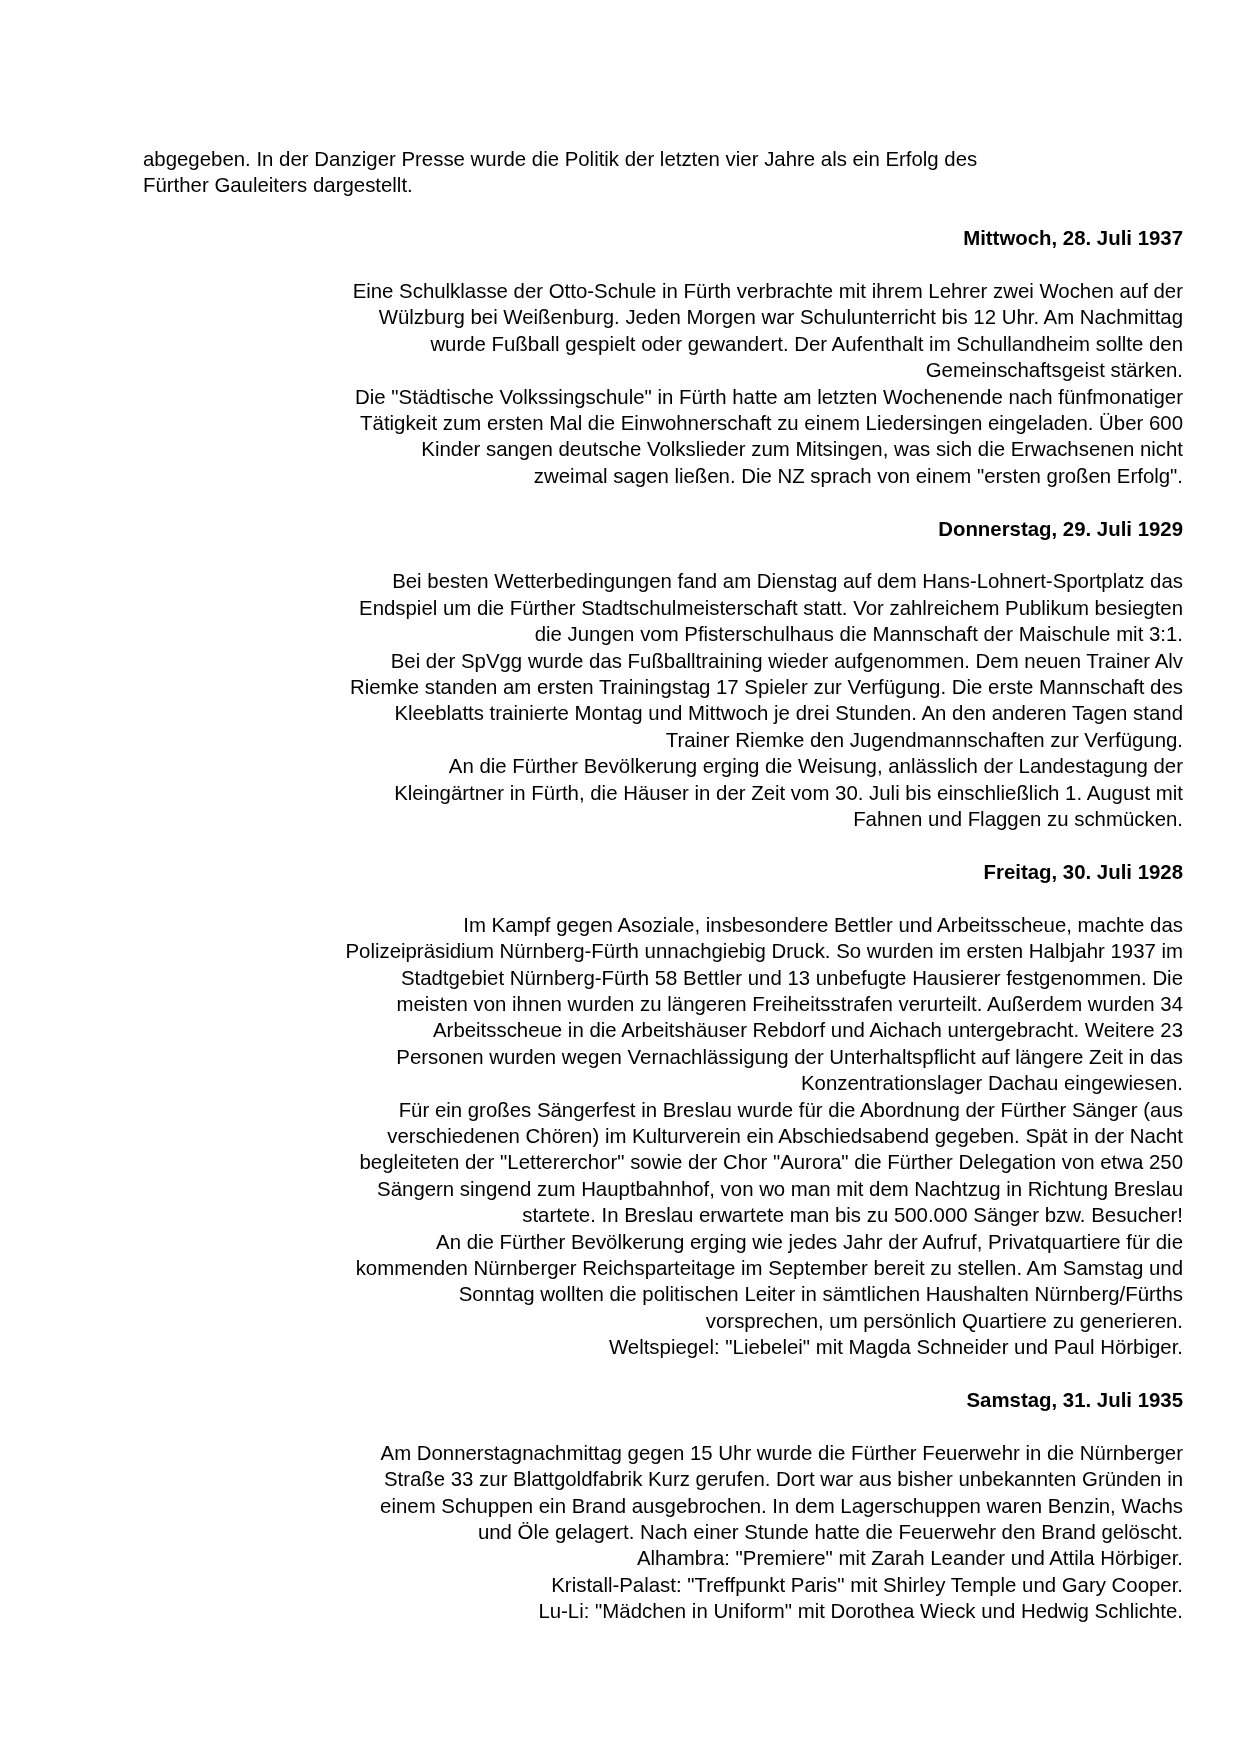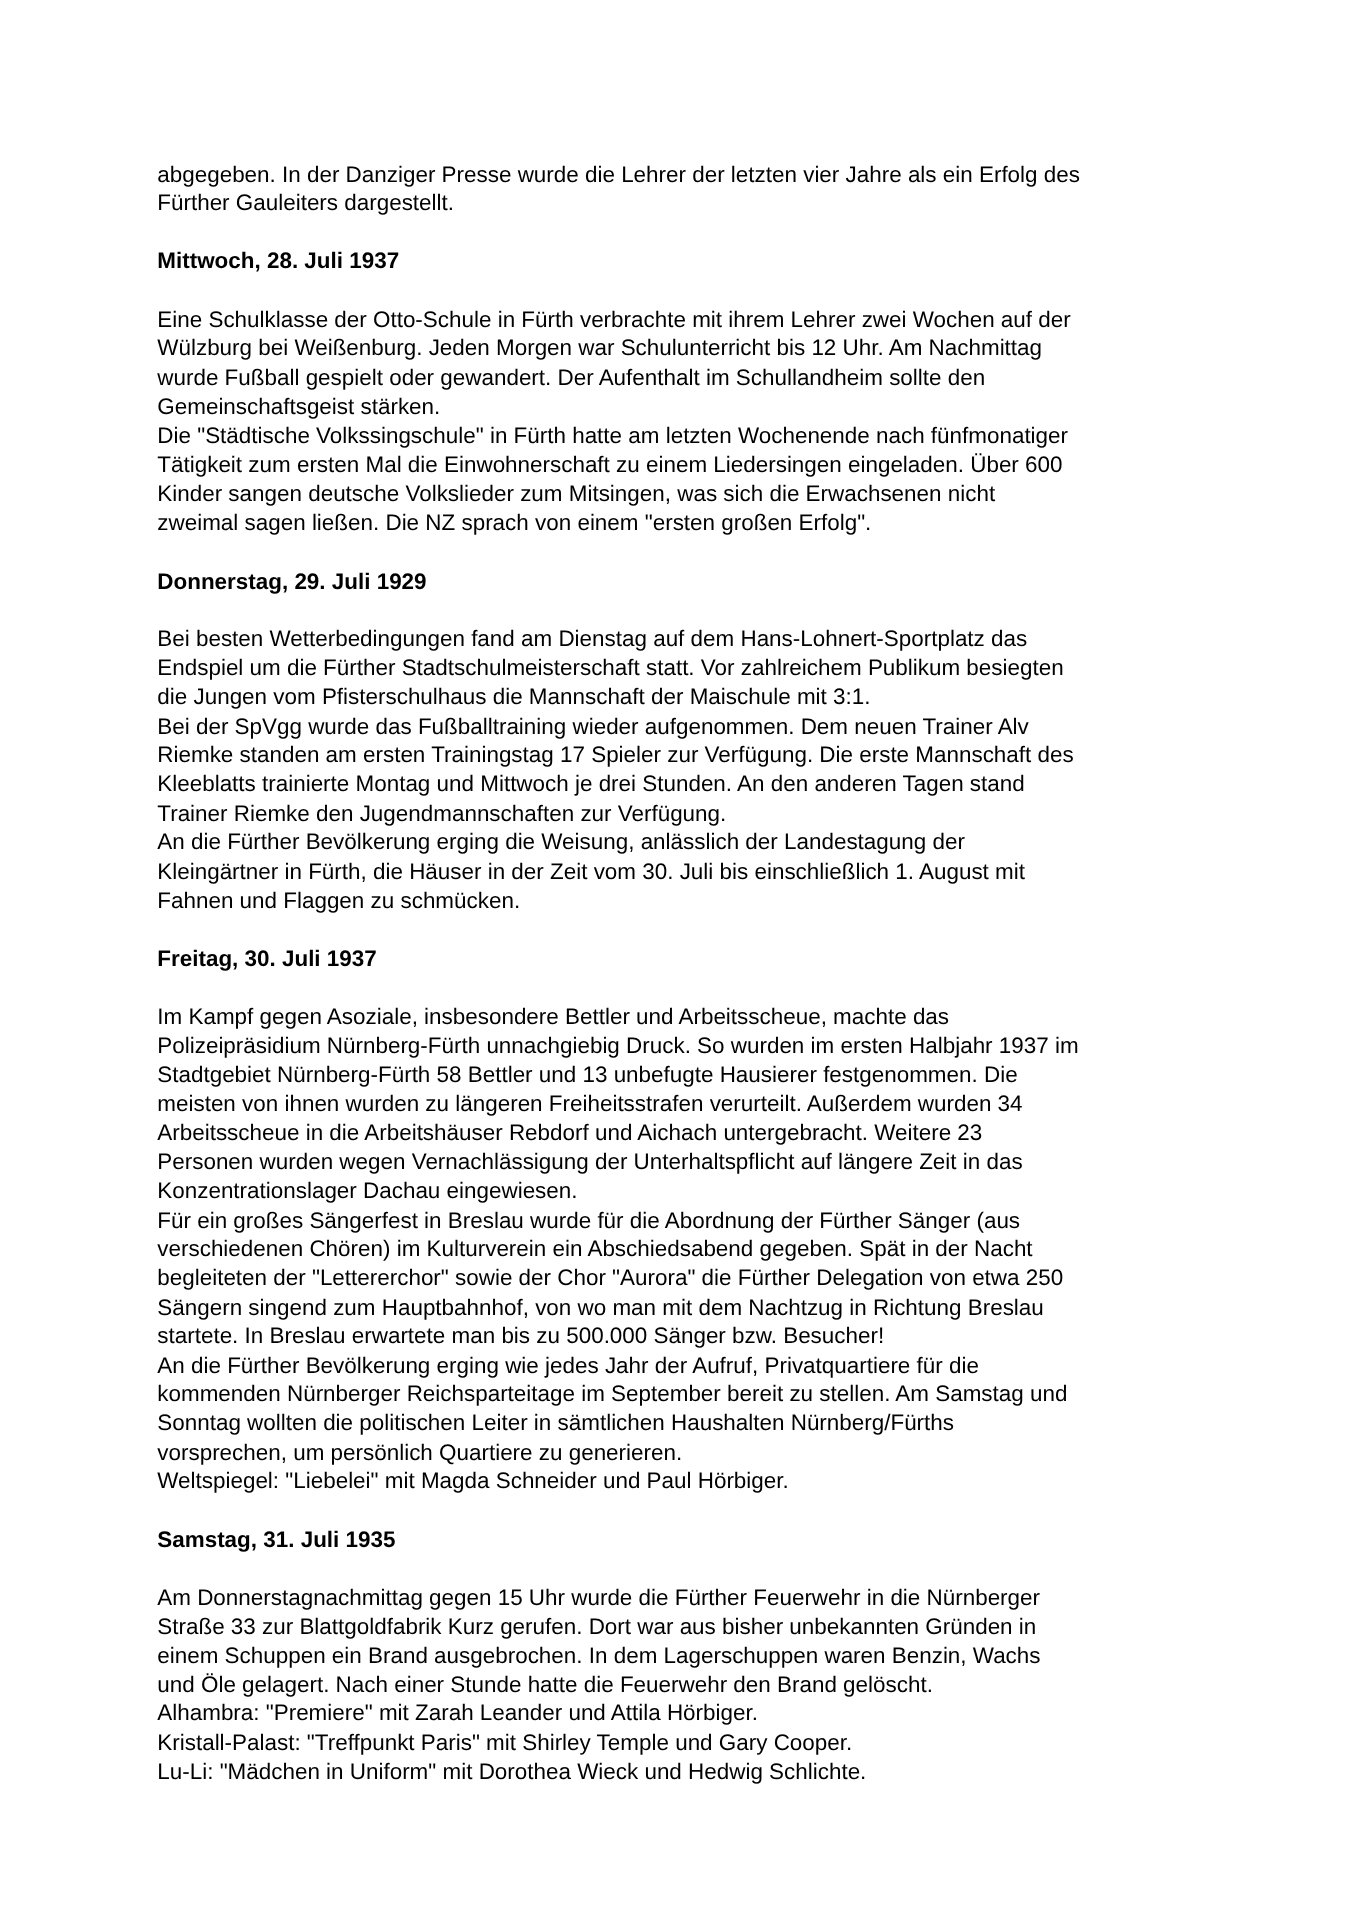--- a/index.html
+++ b/index.html
@@ -30,28 +30,29 @@
   .heading {
     font-weight: bold;
     font-size: 20.4px;
     line-height: 26.4px;
     white-space: pre;
     margin: 0 0 26.4px 0;
   }
   .section {
     margin: 0;
     padding: 0;
+    text-align: right;
   }
 </style>
 </head>
 <body>
 
 <div class="doc-page">
 
-  <p class="para">abgegeben. In der Danziger Presse wurde die Lehrer der letzten vier Jahre als ein Erfolg des
+  <p class="para">abgegeben. In der Danziger Presse wurde die Politik der letzten vier Jahre als ein Erfolg des
 Fürther Gauleiters dargestellt.</p>
 
   <div class="section">
     <p class="heading">Mittwoch, 28. Juli 1937</p>
     <p class="para">Eine Schulklasse der Otto-Schule in Fürth verbrachte mit ihrem Lehrer zwei Wochen auf der
 Wülzburg bei Weißenburg. Jeden Morgen war Schulunterricht bis 12 Uhr. Am Nachmittag
 wurde Fußball gespielt oder gewandert. Der Aufenthalt im Schullandheim sollte den
 Gemeinschaftsgeist stärken.
 Die "Städtische Volkssingschule" in Fürth hatte am letzten Wochenende nach fünfmonatiger
 Tätigkeit zum ersten Mal die Einwohnerschaft zu einem Liedersingen eingeladen. Über 600
@@ -67,21 +68,21 @@
 Bei der SpVgg wurde das Fußballtraining wieder aufgenommen. Dem neuen Trainer Alv
 Riemke standen am ersten Trainingstag 17 Spieler zur Verfügung. Die erste Mannschaft des
 Kleeblatts trainierte Montag und Mittwoch je drei Stunden. An den anderen Tagen stand
 Trainer Riemke den Jugendmannschaften zur Verfügung.
 An die Fürther Bevölkerung erging die Weisung, anlässlich der Landestagung der
 Kleingärtner in Fürth, die Häuser in der Zeit vom 30. Juli bis einschließlich 1. August mit
 Fahnen und Flaggen zu schmücken.</p>
   </div>
 
   <div class="section">
-    <p class="heading">Freitag, 30. Juli 1937</p>
+    <p class="heading">Freitag, 30. Juli 1928</p>
     <p class="para">Im Kampf gegen Asoziale, insbesondere Bettler und Arbeitsscheue, machte das
 Polizeipräsidium Nürnberg-Fürth unnachgiebig Druck. So wurden im ersten Halbjahr 1937 im
 Stadtgebiet Nürnberg-Fürth 58 Bettler und 13 unbefugte Hausierer festgenommen. Die
 meisten von ihnen wurden zu längeren Freiheitsstrafen verurteilt. Außerdem wurden 34
 Arbeitsscheue in die Arbeitshäuser Rebdorf und Aichach untergebracht. Weitere 23
 Personen wurden wegen Vernachlässigung der Unterhaltspflicht auf längere Zeit in das
 Konzentrationslager Dachau eingewiesen.
 Für ein großes Sängerfest in Breslau wurde für die Abordnung der Fürther Sänger (aus
 verschiedenen Chören) im Kulturverein ein Abschiedsabend gegeben. Spät in der Nacht
 begleiteten der "Lettererchor" sowie der Chor "Aurora" die Fürther Delegation von etwa 250

